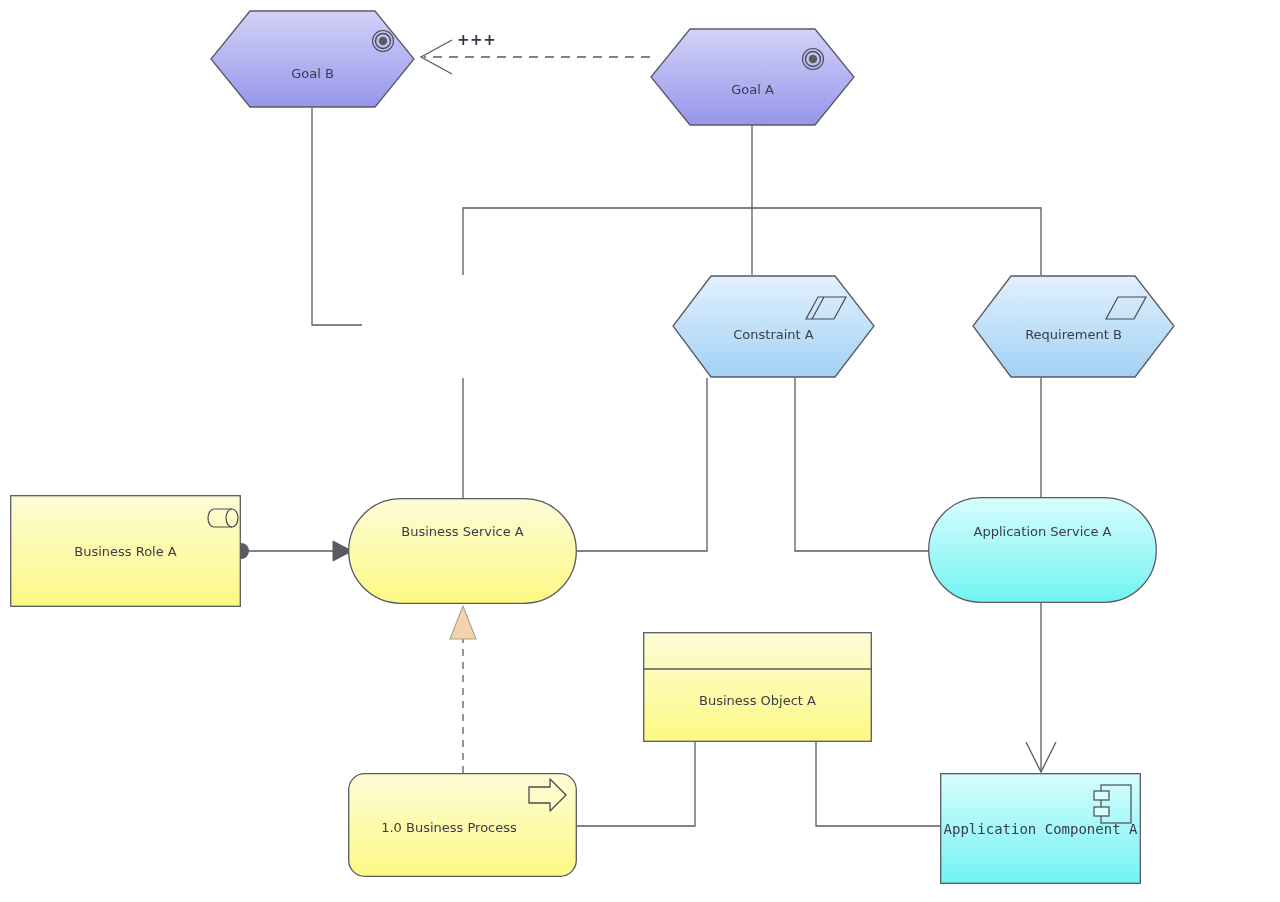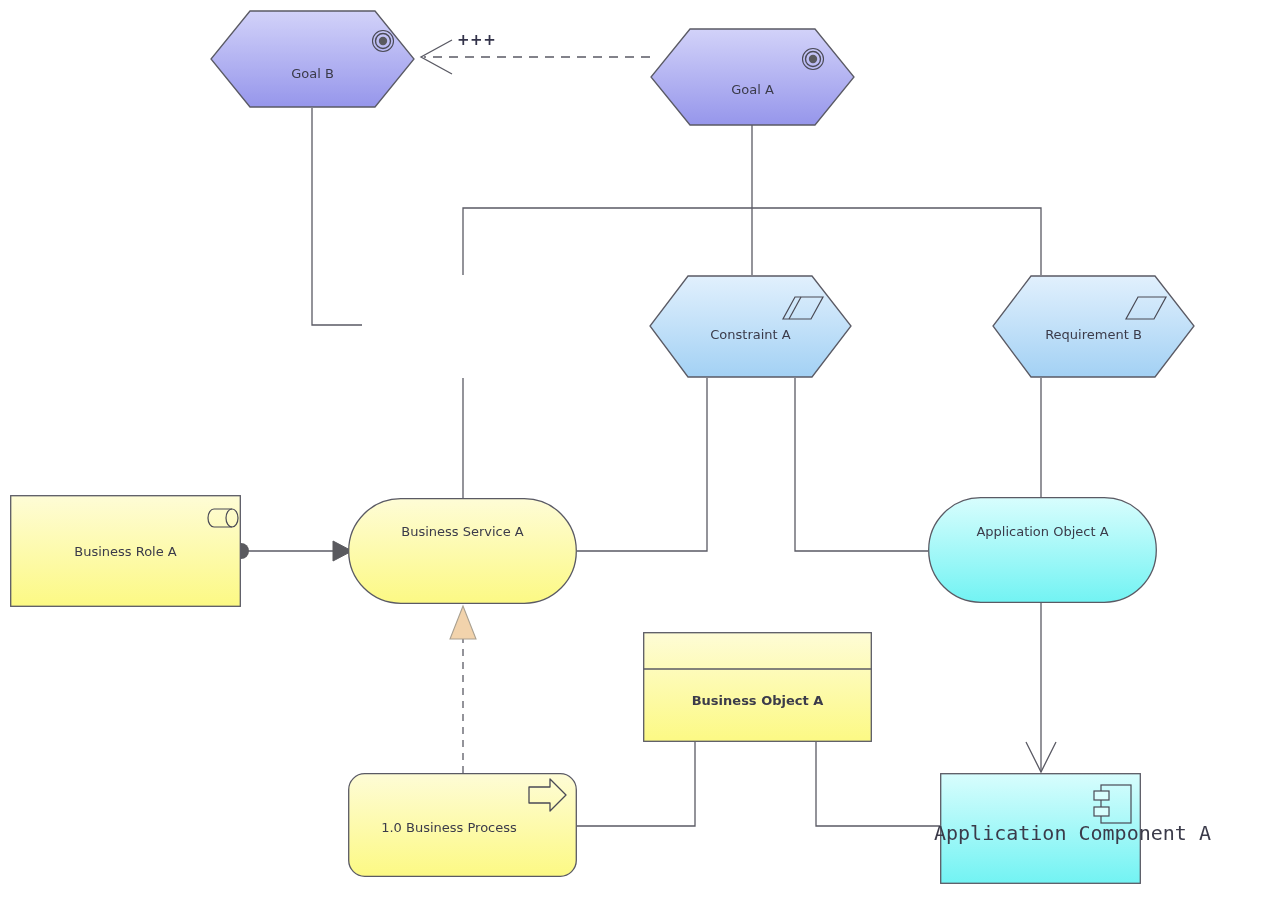--- a/index.html
+++ b/index.html
@@ -50,21 +50,21 @@
     position: absolute;
     color: #33334a;
     font-size: 15px;
     font-weight: bold;
     font-family: "DejaVu Sans", sans-serif;
     letter-spacing: 0.5px;
     white-space: nowrap;
   }
   .mono-label {
     font-family: "DejaVu Sans Mono", monospace;
-    font-size: 20px;
+    font-size: 14px;
     letter-spacing: 0px;
   }
 </style>
 </head>
 <body>
 
 <div id="canvas">
 
   <svg id="edges" viewBox="0 0 1280 902" xmlns="http://www.w3.org/2000/svg">
     <defs>
@@ -168,32 +168,32 @@
       <g transform="translate(152,20)">
         <circle cx="11" cy="11" r="10.5" fill="none" stroke="#4a4a55" stroke-width="1.1"></circle>
         <circle cx="11" cy="11" r="7.5" fill="none" stroke="#4a4a55" stroke-width="1.4"></circle>
         <circle cx="11" cy="11" r="4.2" fill="#5a5a5f" stroke="none"></circle>
       </g>
     </svg>
     <div class="node-label" style="top:54px;">Goal A</div>
   </div>
 
 
-  <div class="node" style="left:649px; top:275px; width:203px; height:103px;">
+  <div class="node" style="left:672px; top:275px; width:203px; height:103px;">
     <svg class="node-svg" width="203" height="103" viewBox="0 0 203 103" xmlns="http://www.w3.org/2000/svg">
       <polygon points="39,1 163,1 202,51 163,102 39,102 1,51" fill="url(#gradRequirement)" stroke="#5a5a64" stroke-width="1.3"></polygon>
       <g>
         <polygon points="146,22 174,22 162,44 134,44" fill="none" stroke="#4a4a55" stroke-width="1.2"></polygon>
         <line x1="152" y1="22" x2="140" y2="44" stroke="#4a4a55" stroke-width="1.2"></line>
       </g>
     </svg>
     <div class="node-label" style="top:52px;">Constraint A</div>
   </div>
 
-  <div class="node" style="left:992px; top:275px; width:203px; height:90px;">
+  <div class="node" style="left:972px; top:275px; width:203px; height:90px;">
     <svg class="node-svg" width="203" height="103" viewBox="0 0 203 103" xmlns="http://www.w3.org/2000/svg">
       <polygon points="39,1 163,1 202,51 163,102 39,102 1,51" fill="url(#gradRequirement)" stroke="#5a5a64" stroke-width="1.3"></polygon>
       <g>
         <polygon points="146,22 174,22 162,44 134,44" fill="none" stroke="#4a4a55" stroke-width="1.2"></polygon>
       </g>
     </svg>
     <div class="node-label" style="top:52px;">Requirement B</div>
   </div>
 
   <div class="node" style="left:10px; top:495px; width:231px; height:112px;">
@@ -212,38 +212,38 @@
       <rect x="0.7" y="0.7" width="227.6" height="104.6" rx="52" ry="52" fill="url(#gradBusiness)" stroke="#5a5a64" stroke-width="1.3"></rect>
     </svg>
     <div class="node-label" style="top:26px;">Business Service A</div>
   </div>
 
   <div class="node" style="left:643px; top:632px; width:229px; height:110px;">
     <svg class="node-svg" width="229" height="110" viewBox="0 0 229 110" xmlns="http://www.w3.org/2000/svg">
       <rect x="0.7" y="0.7" width="227.6" height="108.6" fill="url(#gradBusiness)" stroke="#5a5a64" stroke-width="1.3"></rect>
       <line x1="0.7" y1="37" x2="228.3" y2="37" stroke="#5a5a64" stroke-width="1.3"></line>
     </svg>
-    <div class="node-label" style="top:61px;font-weight:bold;">Business Object A</div>
+    <div class="node-label" style="top:61px;">Business Object A</div>
   </div>
 
   <div class="node" style="left:348px; top:773px; width:202px; height:104px;">
     <svg class="node-svg" width="229" height="104" viewBox="0 0 229 104" xmlns="http://www.w3.org/2000/svg">
       <rect x="0.7" y="0.7" width="227.6" height="102.6" rx="16" ry="16" fill="url(#gradBusiness)" stroke="#5a5a64" stroke-width="1.3"></rect>
       <g>
         <polygon points="181,14 202,14 202,6 218,22 202,38 202,30 181,30" fill="none" stroke="#4a4a55" stroke-width="1.3" stroke-linejoin="round"></polygon>
       </g>
     </svg>
     <div class="node-label" style="top:47px;">1.0 Business Process</div>
   </div>
 
   <div class="node" style="left:928px; top:497px; width:229px; height:106px;">
     <svg class="node-svg" width="229" height="106" viewBox="0 0 229 106" xmlns="http://www.w3.org/2000/svg">
       <rect x="0.7" y="0.7" width="227.6" height="104.6" rx="52" ry="52" fill="url(#gradApplication)" stroke="#5a5a64" stroke-width="1.3"></rect>
     </svg>
-    <div class="node-label" style="top:27px;">Application Object A</div>
+    <div class="node-label" style="top:27px;">Application Service A</div>
   </div>
 
   <div class="node" style="left:940px; top:773px; width:201px; height:111px;">
     <svg class="node-svg" width="201" height="111" viewBox="0 0 201 111" xmlns="http://www.w3.org/2000/svg">
       <rect x="0.7" y="0.7" width="199.6" height="109.6" fill="url(#gradApplication)" stroke="#5a5a64" stroke-width="1.3"></rect>
       <g>
         <rect x="161" y="12" width="30" height="38" fill="none" stroke="#4a4a55" stroke-width="1.2"></rect>
         <rect x="154" y="18" width="15" height="9" fill="#d8fdfd" stroke="#4a4a55" stroke-width="1.2"></rect>
         <rect x="154" y="34" width="15" height="9" fill="#d8fdfd" stroke="#4a4a55" stroke-width="1.2"></rect>
       </g>

